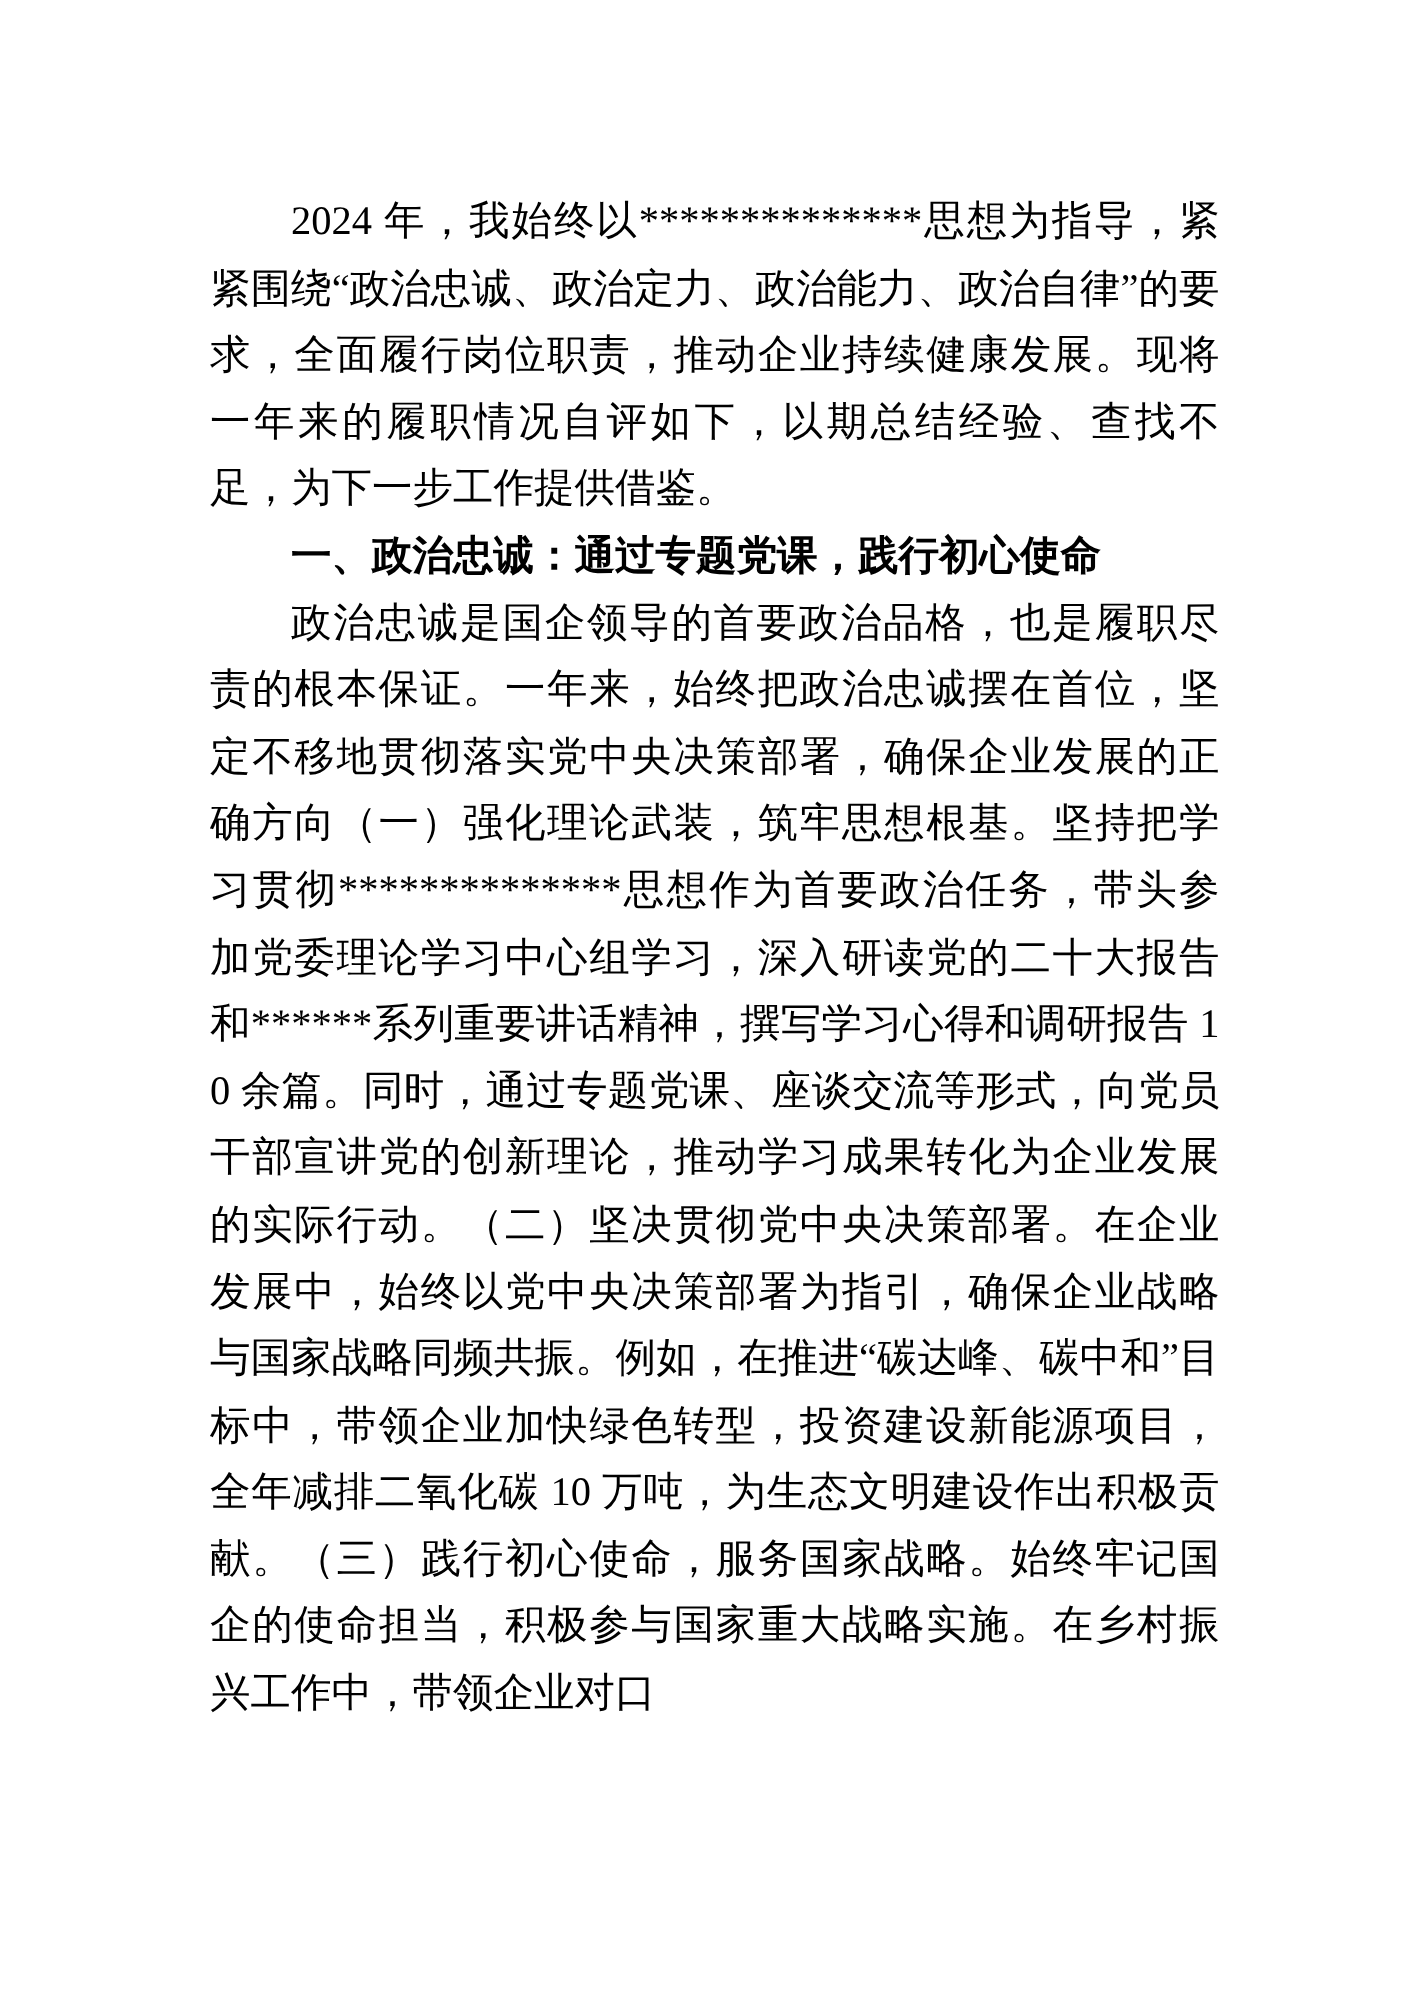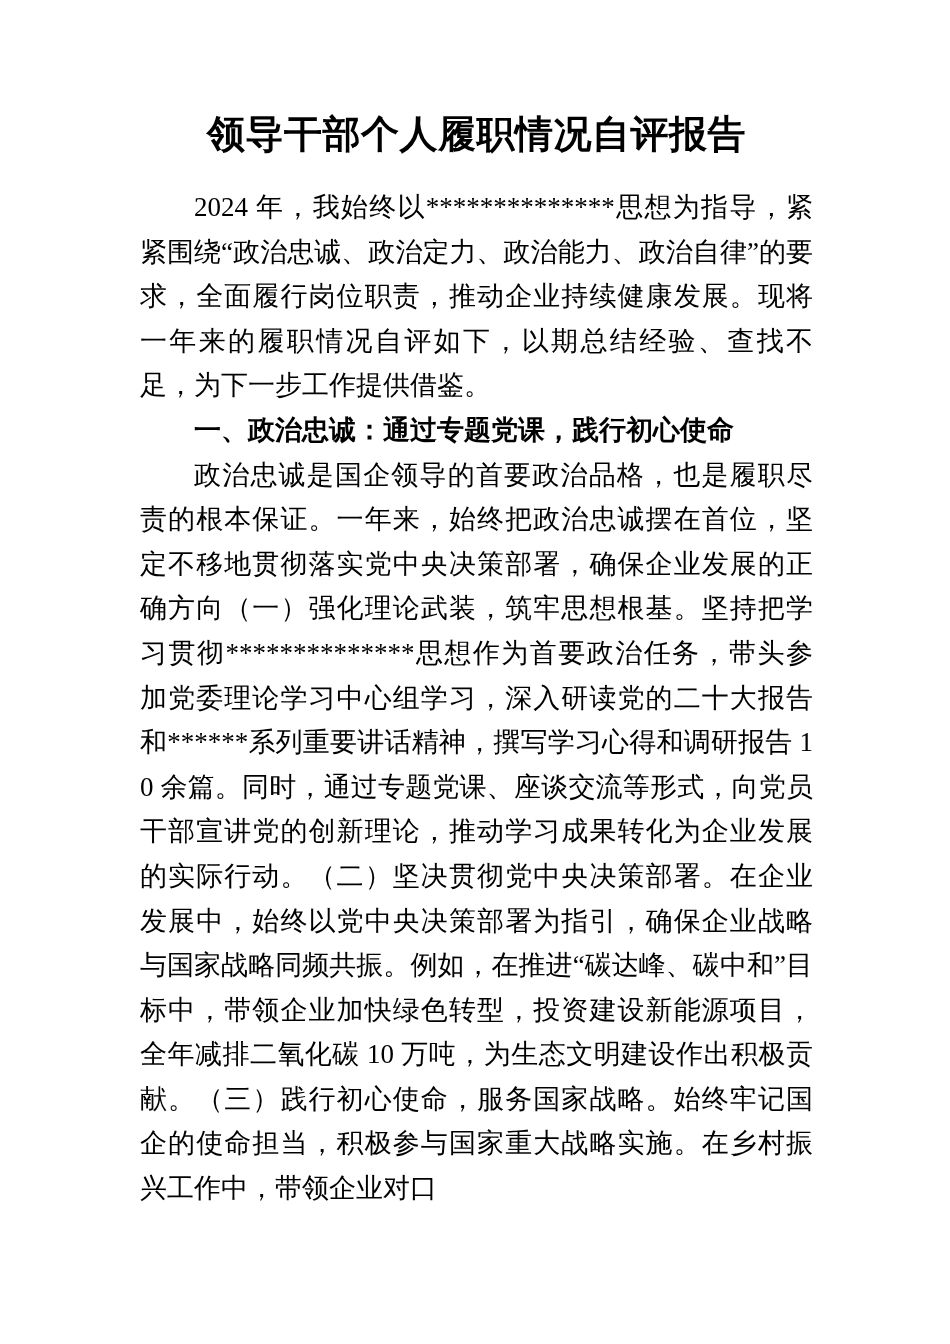--- a/index.html
+++ b/index.html
@@ -48,20 +48,19 @@
     text-indent: 2em;
     white-space: nowrap;
     overflow: hidden;
     font-family: "Liberation Sans", "DejaVu Sans", sans-serif;
   }
 </style>
 </head>
 <body>
 
 <div class="page">
-  <h1 class="doc-title">领导干部个人履职情况自评报告</h1>
 
   <p class="body-para para-intro">2024 年，我始终以**************思想为指导，紧紧围绕“政治忠诚、政治定力、政治能力、政治自律”的要求，全面履行岗位职责，推动企业持续健康发展。现将一年来的履职情况自评如下，以期总结经验、查找不足，为下一步工作提供借鉴。</p>
 
   <h2 class="section-heading">一、政治忠诚：通过专题党课，践行初心使命</h2>
 
   <p class="body-para">政治忠诚是国企领导的首要政治品格，也是履职尽责的根本保证。一年来，始终把政治忠诚摆在首位，坚定不移地贯彻落实党中央决策部署，确保企业发展的正确方向（一）强化理论武装，筑牢思想根基。坚持把学习贯彻**************思想作为首要政治任务，带头参加党委理论学习中心组学习，深入研读党的二十大报告和******系列重要讲话精神，撰写学习心得和调研报告 10 余篇。同时，通过专题党课、座谈交流等形式，向党员干部宣讲党的创新理论，推动学习成果转化为企业发展的实际行动。（二）坚决贯彻党中央决策部署。在企业发展中，始终以党中央决策部署为指引，确保企业战略与国家战略同频共振。例如，在推进“碳达峰、碳中和”目标中，带领企业加快绿色转型，投资建设新能源项目，全年减排二氧化碳 10 万吨，为生态文明建设作出积极贡献。（三）践行初心使命，服务国家战略。始终牢记国企的使命担当，积极参与国家重大战略实施。在乡村振兴工作中，带领企业对口</p>
 </div>
 
 </body></html>

